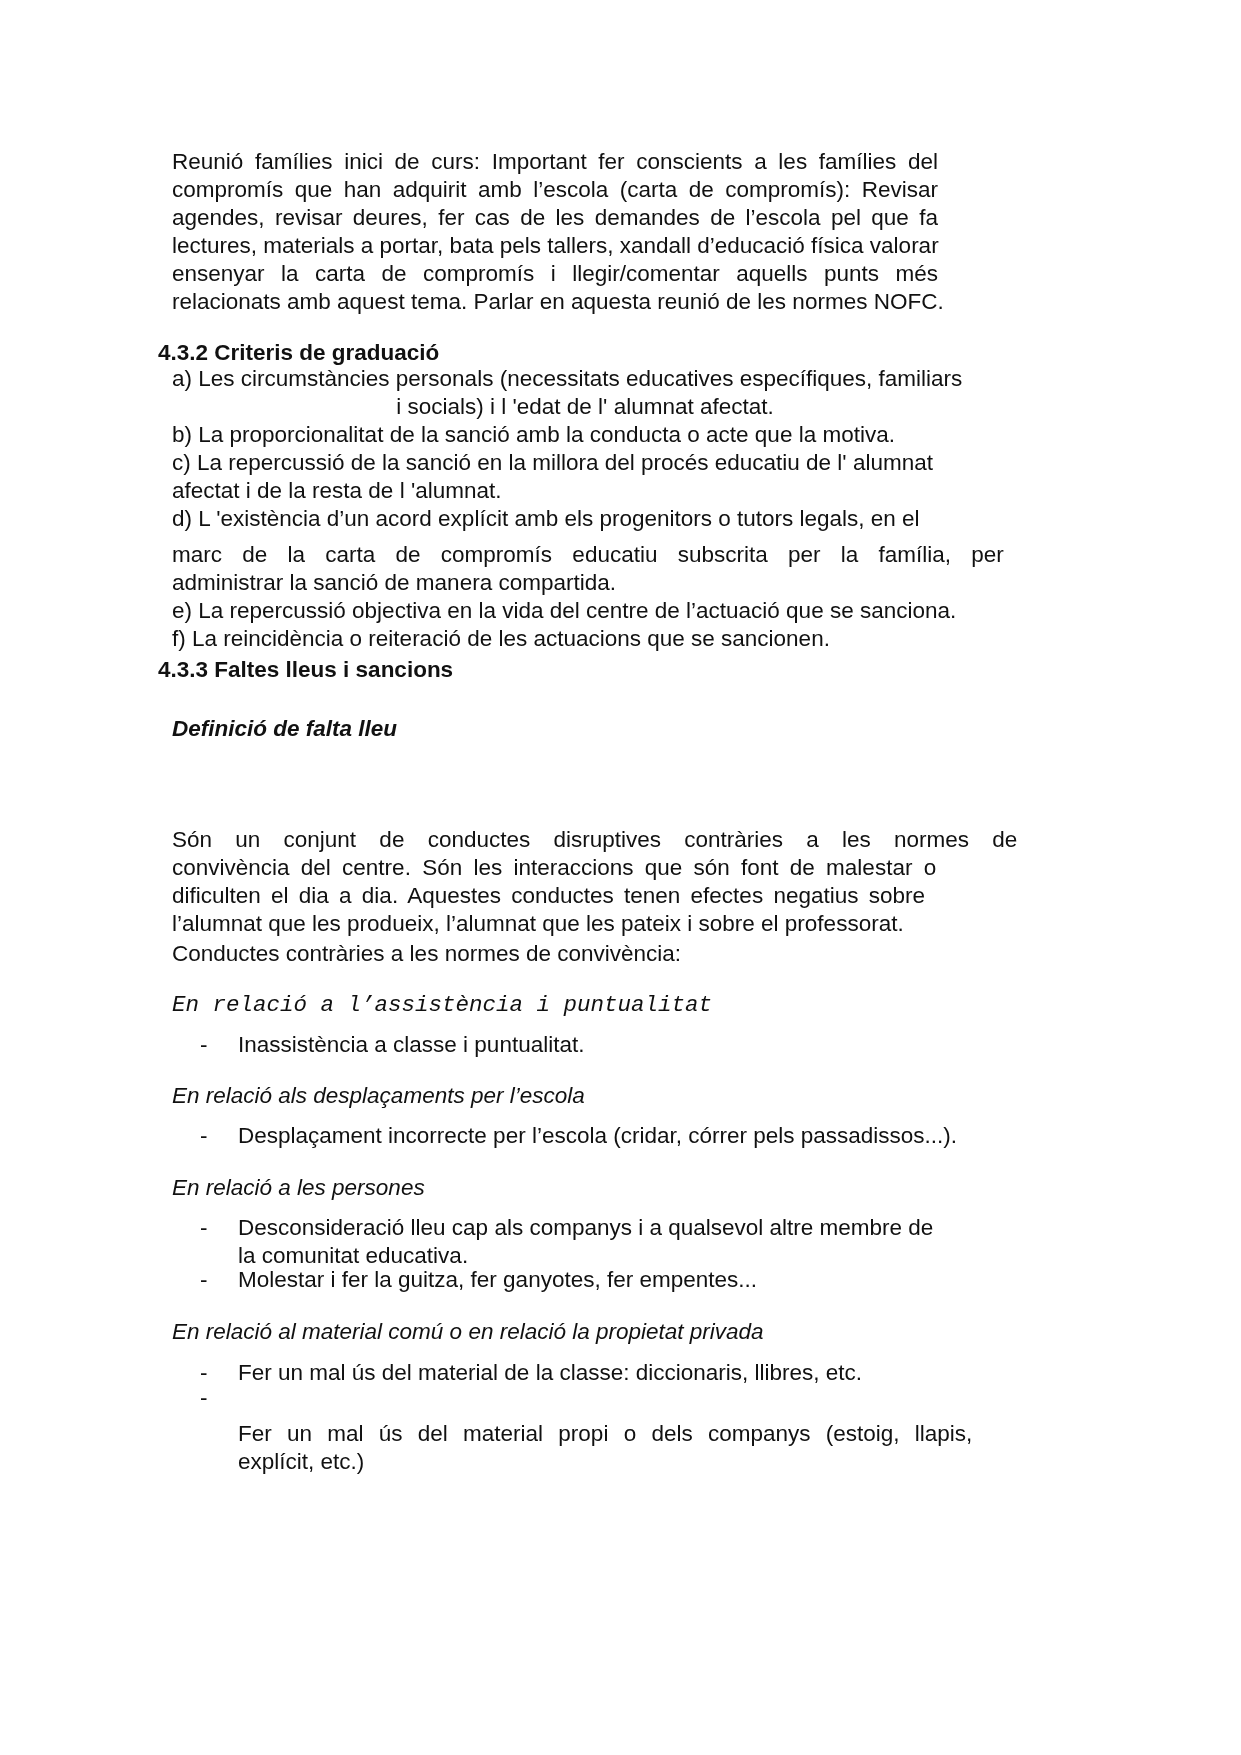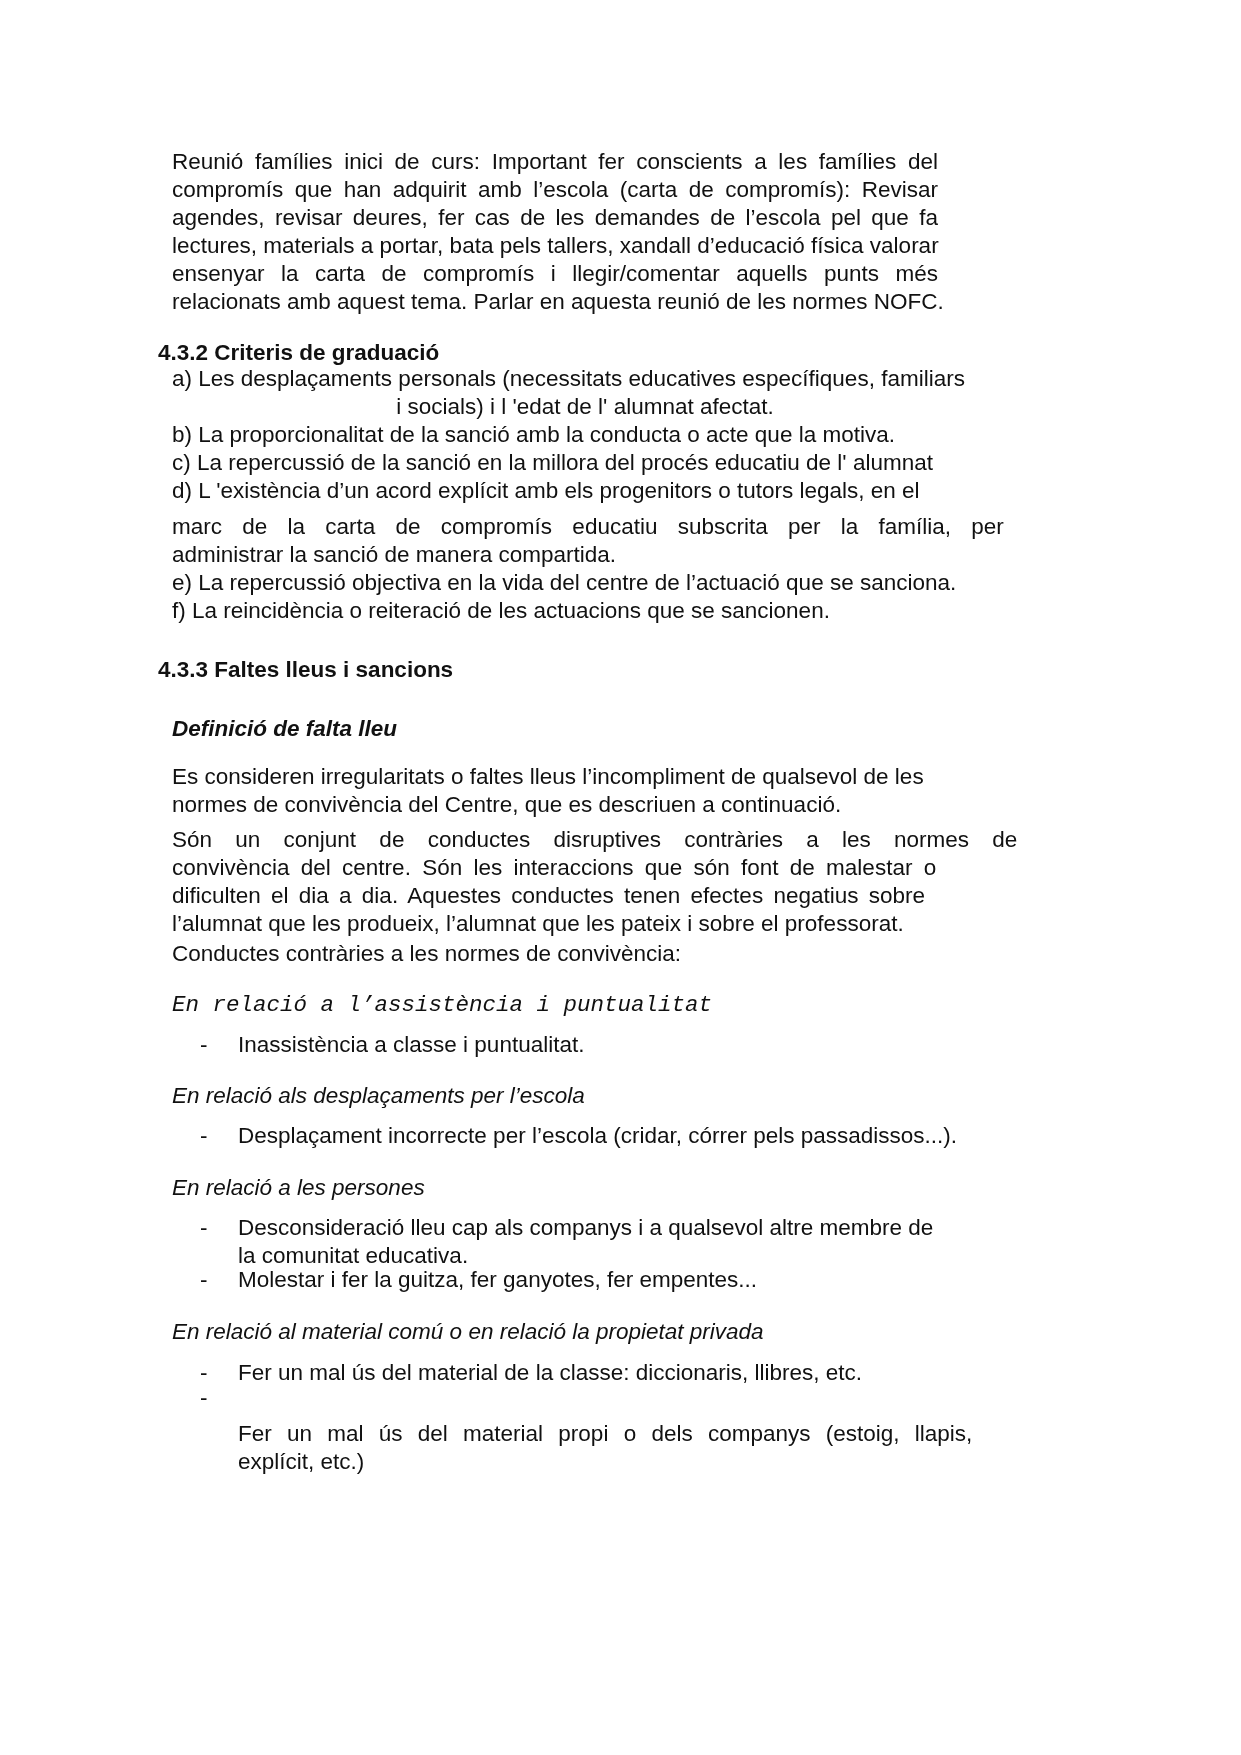--- a/index.html
+++ b/index.html
@@ -25,39 +25,36 @@
     <span class="line just-full">compromís que han adquirit amb l’escola (carta de compromís): Revisar</span>
     <span class="line just-full">agendes, revisar deures, fer cas de les demandes de l’escola pel que fa</span>
     <span class="line">lectures, materials a portar, bata pels tallers, xandall d’educació física    valorar</span>
     <span class="line just-full">ensenyar la carta de compromís i llegir/comentar aquells punts més</span>
     <span class="line">relacionats amb aquest tema. Parlar en aquesta reunió de les normes NOFC.</span>
   </div>
 
   <div class="h" style="left:158px; top:323px;">4.3.2 Criteris de graduació</div>
 
   <div class="block" style="left:172px; top:349px; width:790px;">
-    <span class="line">a) Les desplaçaments personals (necessitats educatives específiques, familiars</span>
+    <span class="line">a) Les circumstàncies personals (necessitats educatives específiques, familiars</span>
     <span class="line" style="padding-left:36px;text-align:center;">i socials) i l 'edat de l' alumnat afectat.</span>
     <span class="line">b) La proporcionalitat de la sanció amb la conducta o acte que la motiva.</span>
     <span class="line">c) La repercussió de la sanció en la millora del procés educatiu de l' alumnat</span>
+    <span class="line">afectat i de la resta de l 'alumnat.</span>
     <span class="line">d) L 'existència d’un acord explícit amb els progenitors o tutors legals, en el</span>
     <span class="line" style="word-spacing:14px;margin-top:8px;">marc de la carta de compromís educatiu subscrita per la família, per</span>
     <span class="line">administrar la sanció de manera compartida.</span>
     <span class="line">e) La repercussió objectiva en la vida del centre de l’actuació que se sanciona.</span>
     <span class="line">f) La reincidència o reiteració de les actuacions que se sancionen.</span>
   </div>
 
   <div class="h" style="left:158px; top:632px;margin-top:8px;">4.3.3 Faltes lleus i sancions</div>
 
   <div class="h" style="left:172px; top:699px;font-style:italic;">Definició de falta lleu</div>
 
-  <div class="block" style="left:172px; top:747px; width:766px;">
-    <span class="line">Es consideren irregularitats o faltes lleus l’incompliment de qualsevol de les</span>
-    <span class="line">normes de convivència del Centre, que es descriuen a continuació.</span>
-  </div>
 
   <div class="block" style="left:172px; top:810px; width:766px;">
     <span class="line" style="word-spacing:17px;">Són un conjunt de conductes disruptives contràries a les normes de</span>
     <span class="line" style="word-spacing:5px;">convivència del centre. Són les interaccions que són font de malestar o</span>
     <span class="line" style="word-spacing:4px;">dificulten el dia a dia. Aquestes conductes tenen efectes negatius sobre</span>
     <span class="line">l’alumnat que les produeix, l’alumnat que les pateix i sobre el professorat.</span>
   </div>
 
   <div class="block" style="left:172px; top:924px;">Conductes contràries a les normes de convivència:</div>
 

